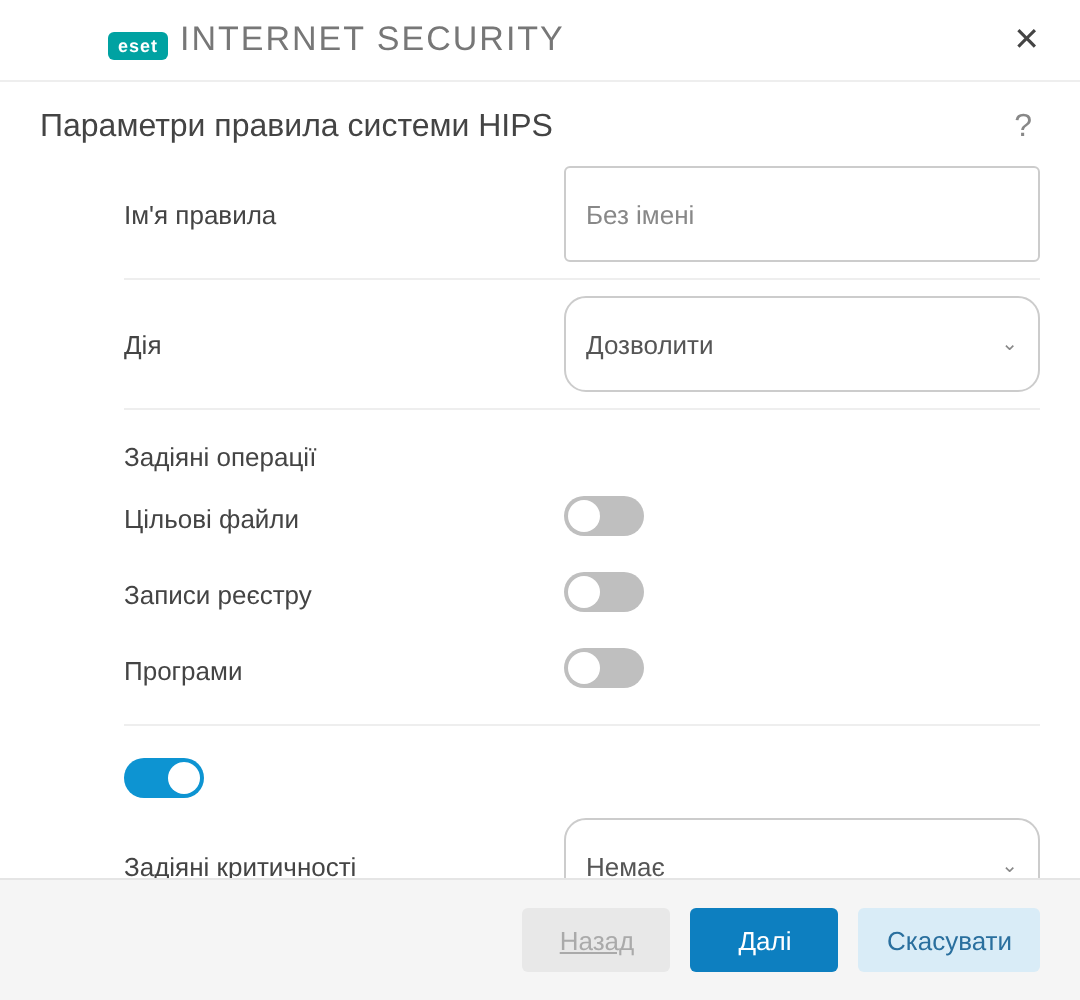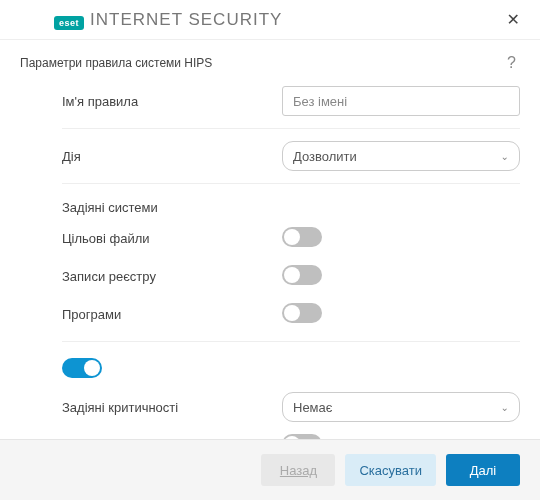--- a/index.html
+++ b/index.html
@@ -3,27 +3,27 @@
 <meta charset="utf-8">
 <style>
 * { box-sizing: border-box; margin: 0; padding: 0; font-family: "Segoe UI", Arial, sans-serif; }
 body { width: 540px; height: 500px; background: #fff; color: #333; font-size: 13px; overflow: hidden; }
 .header { display: flex; align-items: center; padding: 8px 14px; border-bottom: 1px solid #eee; }
 .logo { display: flex; align-items: flex-end; gap: 6px; padding-left: 40px; }
 .logo-badge { background: #00a2a2; color: #fff; font-size: 9px; font-weight: bold; padding: 2px 5px; border-radius: 3px; letter-spacing: 0.5px; }
 .logo-text { font-size: 17px; color: #777; letter-spacing: 1px; }
 .close-btn { margin-left: auto; cursor: pointer; font-size: 16px; color: #444; padding: 2px 6px; }
 .title-row { display: flex; align-items: center; padding: 14px 20px 10px; }
-.title { font-size: 12px; color: #444; font-weight: 400; }
+.title { font-size: 16px; color: #444; font-weight: 400; }
 .help-btn { margin-left: auto; color: #888; font-size: 16px; cursor: pointer; padding: 0 4px; }
 .content { padding: 0 20px; margin-left: 42px; }
 .row { display: flex; align-items: center; min-height: 38px; }
 .row-label { width: 220px; color: #444; font-size: 13px; }
 .row-control { flex: 1; }
-input[type=text], .select { width: 100%; height: 30px; border: 1px solid #ccc; border-radius: 3px; padding: 0 10px; font-size: 13px; color: #555; background: #fff; }
+input[type=text], .select { width: 100%; height: 48px; border: 1px solid #ccc; border-radius: 3px; padding: 0 10px; font-size: 13px; color: #555; background: #fff; }
 .select { display: flex; align-items: center; justify-content: space-between; cursor: pointer; border-radius: 11px; }
 .select-caret { color: #888; font-size: 10px; }
 .divider { border: none; border-top: 1px solid #eee; margin: 8px 0; }
 .section-label { color: #444; font-size: 13px; padding: 8px 0 4px; }
 .toggle { position: relative; width: 40px; height: 20px; border-radius: 10px; background: #bfbfbf; cursor: pointer; display: inline-block; }
 .toggle-knob { position: absolute; top: 2px; left: 2px; width: 16px; height: 16px; background: #fff; border-radius: 50%; transition: left 0.15s; }
 .toggle.on { background: #0d94d2; }
 .toggle.on .toggle-knob { left: 22px; }
 .footer { position: absolute; bottom: 0; left: 0; right: 0; background: #f5f5f5; padding: 14px 20px; display: flex; justify-content: flex-end; gap: 10px; border-top: 1px solid #e5e5e5; }
 .btn { min-width: 74px; height: 32px; border: none; border-radius: 3px; font-size: 13px; cursor: pointer; padding: 0 14px; }
@@ -64,21 +64,21 @@
     <div class="row-control">
       <div class="select">
         <span>Дозволити</span>
         <span class="select-caret">⌄</span>
       </div>
     </div>
   </div>
 
   <hr class="divider">
 
-  <div class="section-label">Задіяні системи</div>
+  <div class="section-label">Задіяні операції</div>
 
   <div class="row">
     <div class="row-label">Цільові файли</div>
     <div class="row-control">
       <div class="toggle"><div class="toggle-knob"></div></div>
     </div>
   </div>
 
   <div class="row">
     <div class="row-label">Записи реєстру</div>
@@ -118,15 +118,15 @@
       <div class="toggle"><div class="toggle-knob"></div></div>
     </div>
   </div>
 
   <hr class="divider">
 
 </div>
 
 <div class="footer">
   <button class="btn btn-disabled">Назад</button>
+  <button class="btn btn-primary">Далі</button>
   <button class="btn btn-secondary">Скасувати</button>
-  <button class="btn btn-primary">Далі</button>
 </div>
 
 </body></html>

